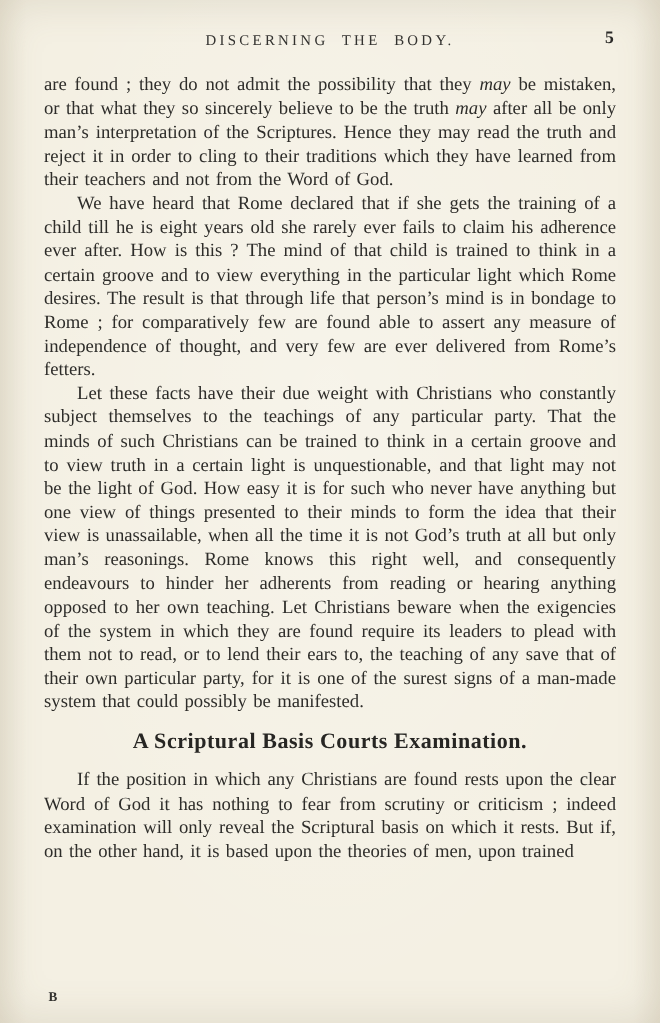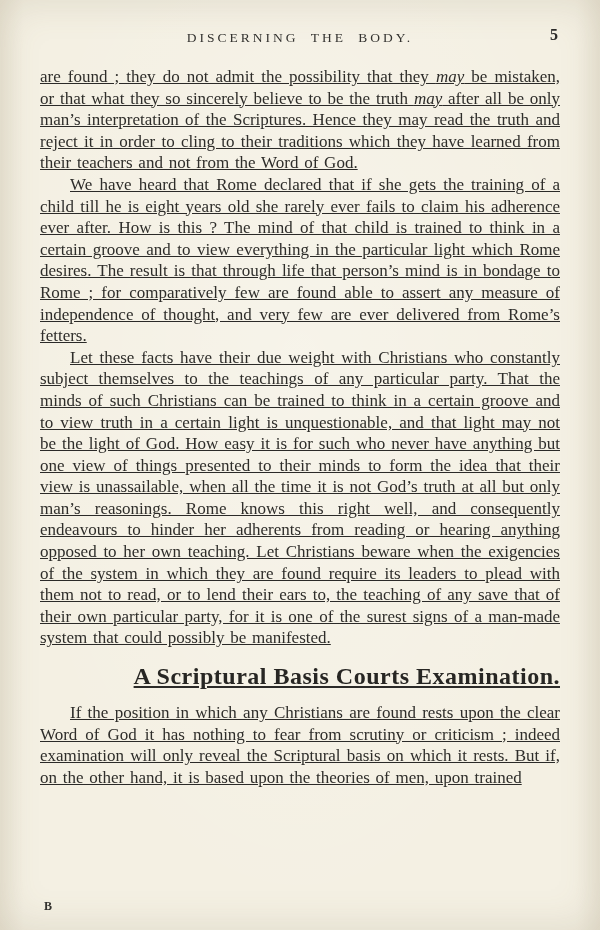--- a/index.html
+++ b/index.html
@@ -37,41 +37,40 @@
   .page-number {
     position: absolute;
     right: 42px;
     top: 26px;
     font-size: 16px;
     font-weight: bold;
     color: #2b2a28;
   }
   .textblock {
     margin: 4px 40px 0 40px;
-    text-decoration: underline;
   }
   .para {
     margin: 0;
     font-size: 17px;
     line-height: 21.6px;
     text-align: justify;
     text-indent: 30px;
     word-spacing: 1.5px;
     color: #2e2d2a;
   }
   .para.no-indent {
     text-indent: 0;
   }
   .para em {
     font-style: italic;
   }
   .section-heading {
     margin: 14px 0 12px 0;
-    text-align: right;
-    font-size: 24px;
+    text-align: center;
+    font-size: 20px;
     font-weight: bold;
     letter-spacing: 0.5px;
     color: #272623;
   }
   .signature-mark {
     position: absolute;
     left: 44px;
     bottom: 16px;
     font-size: 12px;
     font-weight: bold;

